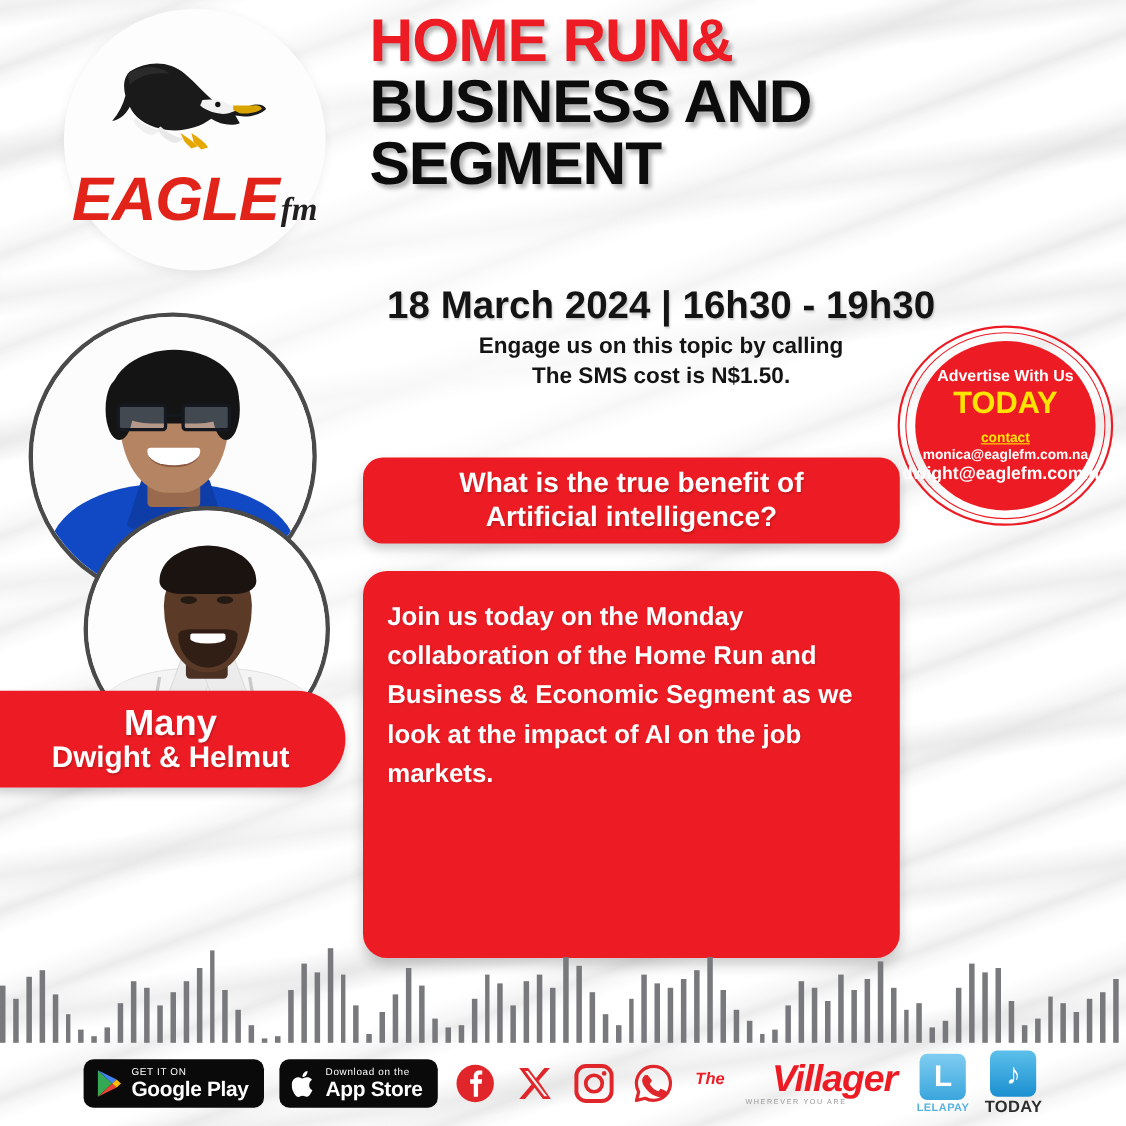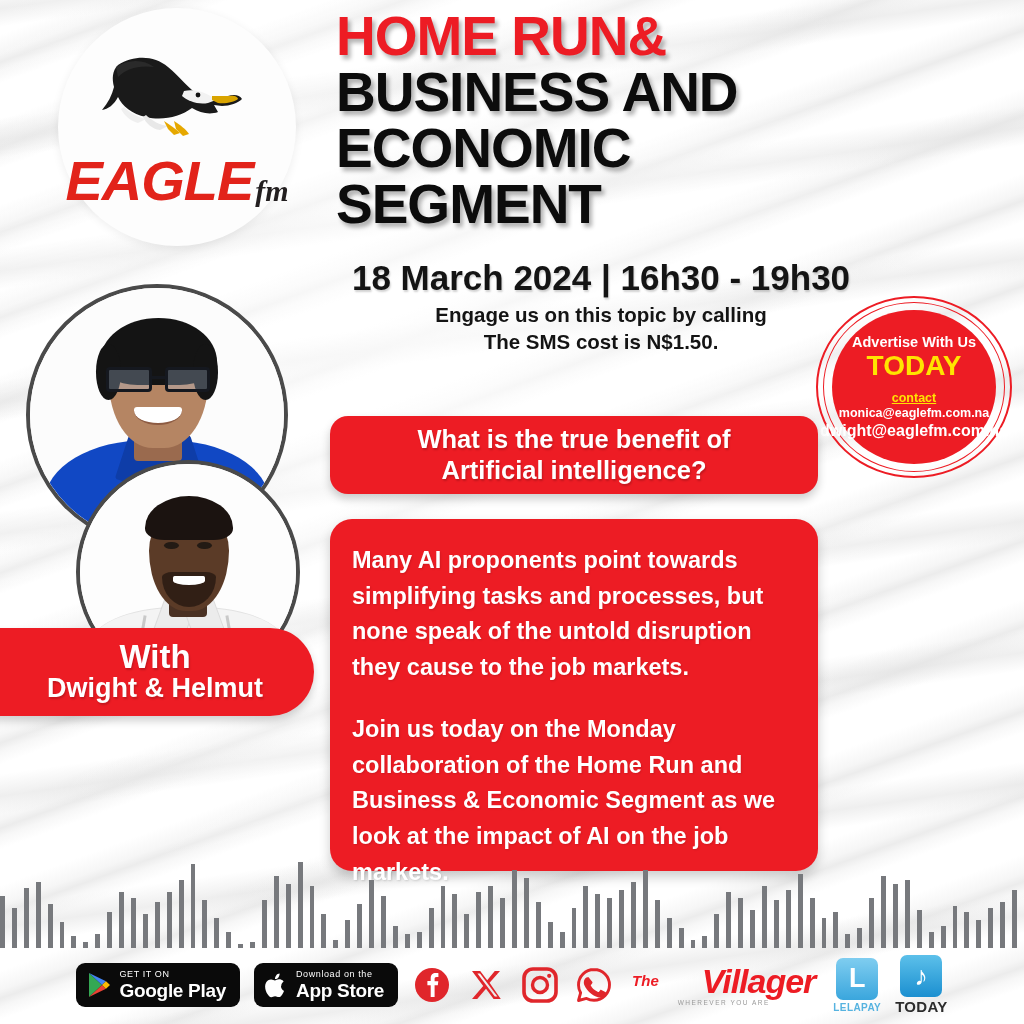--- a/index.html
+++ b/index.html
@@ -321,21 +321,20 @@
       <span class="logo-eagle-text">EAGLE</span>
       <span class="logo-fm-text">fm</span>
     </div>
   </div>
 
   <div class="headline">
     <div class="hl-line hl-1">
       <span>HOME RUN</span><span class="amp">&amp;</span>
     </div>
     <div class="hl-line hl-2">BUSINESS AND</div>
-    <div class="hl-line hl-3">ECONOMIC</div>
     <div class="hl-line hl-4">SEGMENT</div>
   </div>
 
   <div class="datetime">18 March 2024  |  16h30 - 19h30</div>
   <div class="engage">
     <div>Engage us on this topic by calling</div>
     <div>The SMS cost is N$1.50.</div>
   </div>
 
   <div class="ad-wrap">
@@ -378,33 +377,32 @@
     <div class="p2-neck"></div>
     <div class="p2-face"></div>
     <div class="p2-hair"></div>
     <div class="eye" style="left:39%;top:36%;"></div>
     <div class="eye" style="right:39%;top:36%;"></div>
     <div class="p2-beard"></div>
     <div class="p2-smile"></div>
   </div>
 
   <div class="host-bubble">
-    <div class="host-title">With</div>
+    <div class="host-title">Many</div>
     <div class="host-names">Dwight &amp; Helmut</div>
   </div>
 
   <div class="q-bubble">
     <div class="q-text">
       <div>What is the true benefit of</div>
       <div>Artificial intelligence?</div>
     </div>
   </div>
 
   <div class="body-bubble">
-    <div class="body-p">Many AI proponents point towards simplifying tasks and processes, but none speak of the untold disruption they cause to the job markets.</div>
     <div class="body-p">Join us today on the Monday collaboration of the Home Run and Business &amp; Economic Segment as we look at the impact of AI on the job markets.</div>
   </div>
 
   <div class="eq" id="eq">
       <div class="eq-bar" style="height: 52px;"></div>
       <div class="eq-bar" style="height: 40px;"></div>
       <div class="eq-bar" style="height: 60px;"></div>
       <div class="eq-bar" style="height: 66px;"></div>
       <div class="eq-bar" style="height: 44px;"></div>
       <div class="eq-bar" style="height: 26px;"></div>

